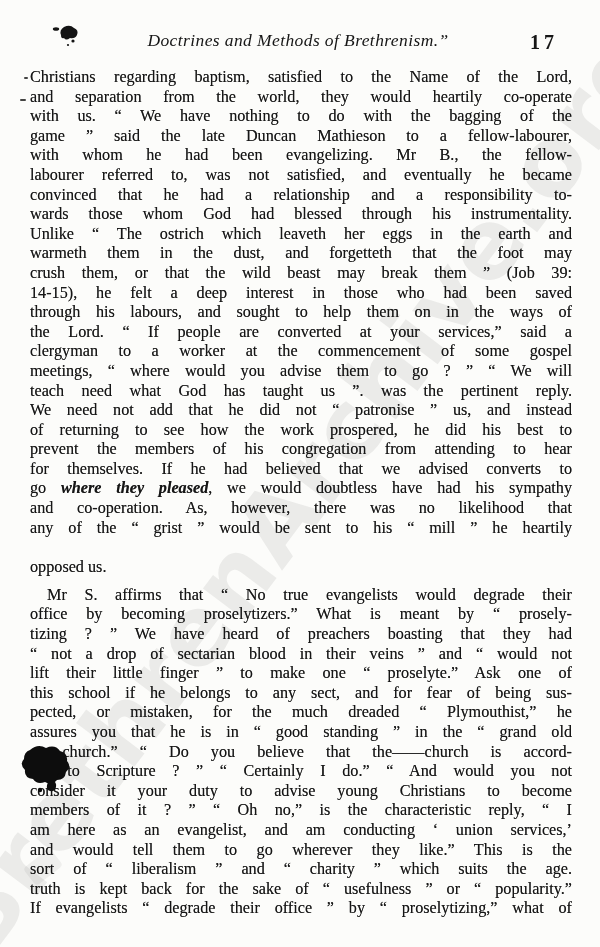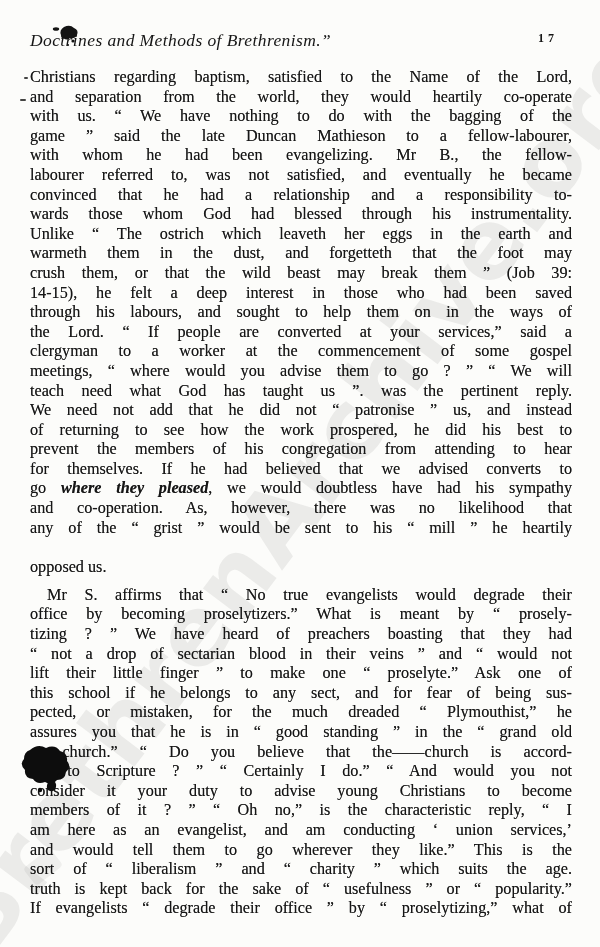--- a/index.html
+++ b/index.html
@@ -22,31 +22,31 @@
     letter-spacing:1px;
     color:rgba(60,60,60,0.085);
     white-space:nowrap;
     z-index:1;
     pointer-events:none;
   }
   .running-header{
     position:absolute;
     top:30px;left:30px;right:34px;
     height:24px;
-    text-align:left;
+    text-align:center;
     font-style:italic;
     font-size:17.5px;
     z-index:2;
   }
   .running-title{letter-spacing:0.4px;}
   .page-number{
     position:absolute;
     right:8px;top:1px;
     font-style:normal;
-    font-size:12px;
+    font-size:20px;
     letter-spacing:4px;
     font-weight:bold;
   }
   .text-body{
     position:absolute;
     left:30px;right:28px;top:68px;
     font-size:16.2px;
     line-height:19.6px;
     z-index:2;
     text-shadow:0 0 0.4px rgba(0,0,0,0.55);

